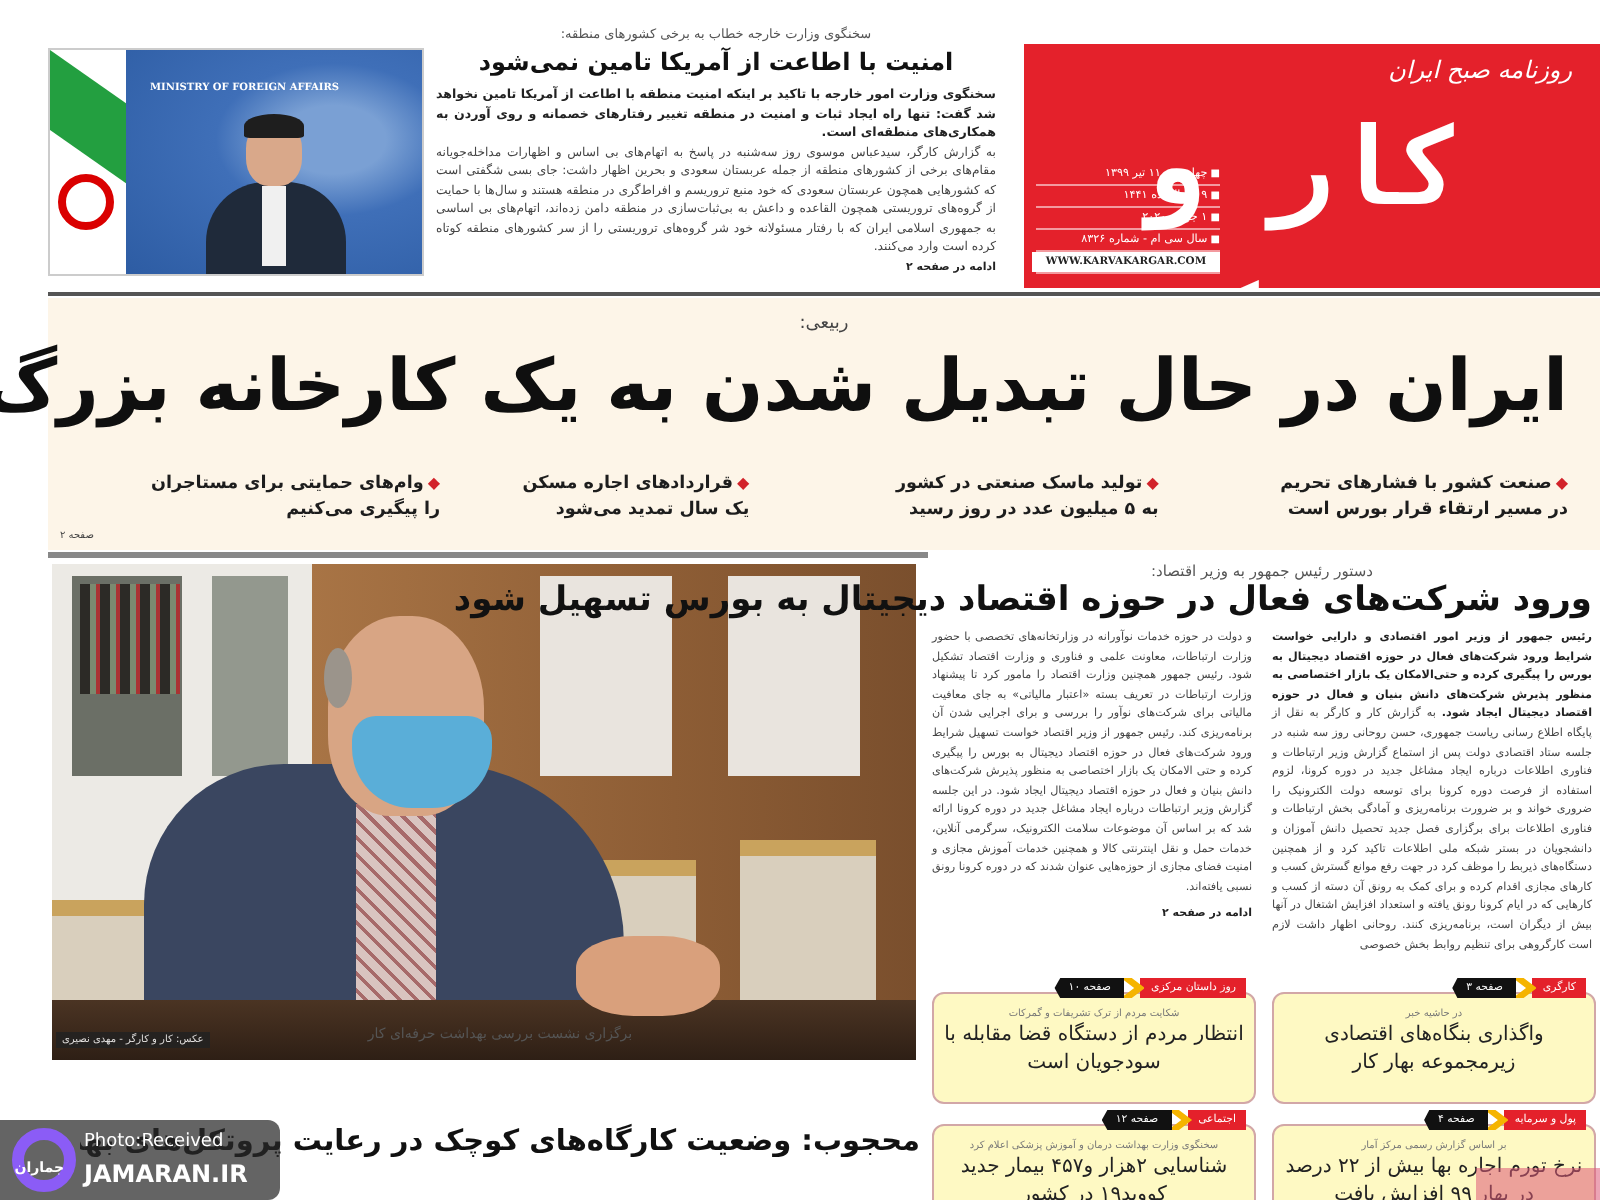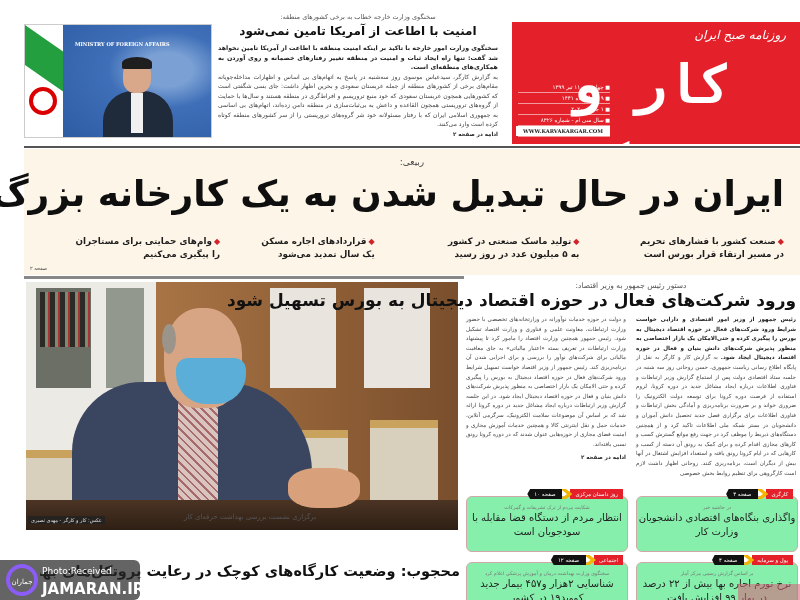--- a/index.html
+++ b/index.html
@@ -76,33 +76,33 @@
   
   .story2 { position: absolute; left: 466px; top: 280px; width: 330px; }
   .story2 .super { text-align: center; font-size: 7.5px; color: #555; line-height: 11px; }
   .story2 .title { text-align: center; font-weight: bold; font-size: 17px; line-height: 18px; color: #111; white-space: nowrap; }
   .story2 .cols { display: flex; gap: 10px; margin-top: 6px; direction: rtl; }
   .story2 .col { flex: 1; font-size: 5.6px; line-height: 9.6px; text-align: justify; color: #444; }
   .story2 .col .lead { color: #222; font-weight: bold; }
   .story2 .cont { font-size: 5.5px; font-weight: bold; color: #222; margin-top: 4px; }
 
   
-  .teaser { position: absolute; width: 162px; height: 56px; border: 1px solid #d2a7a7; border-radius: 6px; background: #86efac; text-align: center; }
+  .teaser { position: absolute; width: 162px; height: 56px; border: 1px solid #d2a7a7; border-radius: 6px; background: #fef9c3; text-align: center; }
   .teaser .tag { position: absolute; right: 4px; top: -8px; height: 10px; display: flex; direction: rtl; }
   .teaser .tag .section { background: #e4212b; color: #fff; font-size: 5.4px; line-height: 10px; padding: 0 5px; }
   .teaser .tag .chev { width: 12px; height: 10px; background: #f5b400; clip-path: polygon(0 0, 45% 0, 100% 50%, 45% 100%, 0 100%, 55% 50%); margin: 0 -2px; }
   .teaser .tag .pg { background: #111; color: #fff; font-size: 5.4px; line-height: 10px; padding: 0 7px; clip-path: polygon(8% 0,100% 0,100% 100%,8% 100%,0 50%); }
   .teaser .kicker { font-size: 5px; color: #777; margin-top: 6px; line-height: 8px; }
   .teaser .head { font-size: 10px; line-height: 14px; color: #222; }
 
   
   .watermark { position: absolute; left: 0; top: 560px; width: 140px; height: 40px; background: rgba(40,40,40,0.72); border-radius: 0 6px 6px 0; }
-  .watermark .circle { position: absolute; left: 6px; top: 4px; width: 32px; height: 32px; border: 4px solid #8b5cf6; border-radius: 50%; color: #fff; font-size: 7px; text-align: center; line-height: 28px; font-weight: normal; }
+  .watermark .circle { position: absolute; left: 6px; top: 4px; width: 32px; height: 32px; border: 6px solid #8b5cf6; border-radius: 50%; color: #fff; font-size: 7px; text-align: center; line-height: 28px; font-weight: bold; }
   .watermark .line1 { position: absolute; left: 42px; top: 6px; font-size: 9px; color: #fff; direction: ltr; }
-  .watermark .line2 { position: absolute; left: 42px; top: 20px; font-size: 15px; color: #fff; direction: ltr; font-weight: bold; }
+  .watermark .line2 { position: absolute; left: 42px; top: 20px; font-size: 12px; color: #fff; direction: ltr; font-weight: bold; }
   .pink-stamp { position: absolute; left: 738px; top: 584px; width: 62px; height: 16px; background: rgba(220,90,120,0.55); }
 </style>
 </head>
 <body>
 
 <div class="page">
 
   <div class="masthead">
     <div class="kicker">روزنامه صبح ایران</div>
     <div class="logo">کار و کارگر</div>
@@ -206,21 +206,21 @@
     </div>
   </div>
 
   <div class="teaser" style="left:636px; top:496px;">
     <div class="tag">
       <span class="section">کارگری</span>
       <span class="chev"></span>
       <span class="pg">صفحه ۳</span>
     </div>
     <div class="kicker">در حاشیه خبر</div>
-    <div class="head">واگذاری بنگاه‌های اقتصادی دانشجویان وزارت کار</div>
+    <div class="head">واگذاری بنگاه‌های اقتصادی زیرمجموعه بهار کار</div>
   </div>
 
   <div class="teaser" style="left:466px; top:496px;">
     <div class="tag">
       <span class="section">روز داستان مرکزی</span>
       <span class="chev"></span>
       <span class="pg">صفحه ۱۰</span>
     </div>
     <div class="kicker">شکایت مردم از ترک تشریفات و گمرکات</div>
     <div class="head">انتظار مردم از دستگاه قضا مقابله با سودجویان است</div>

